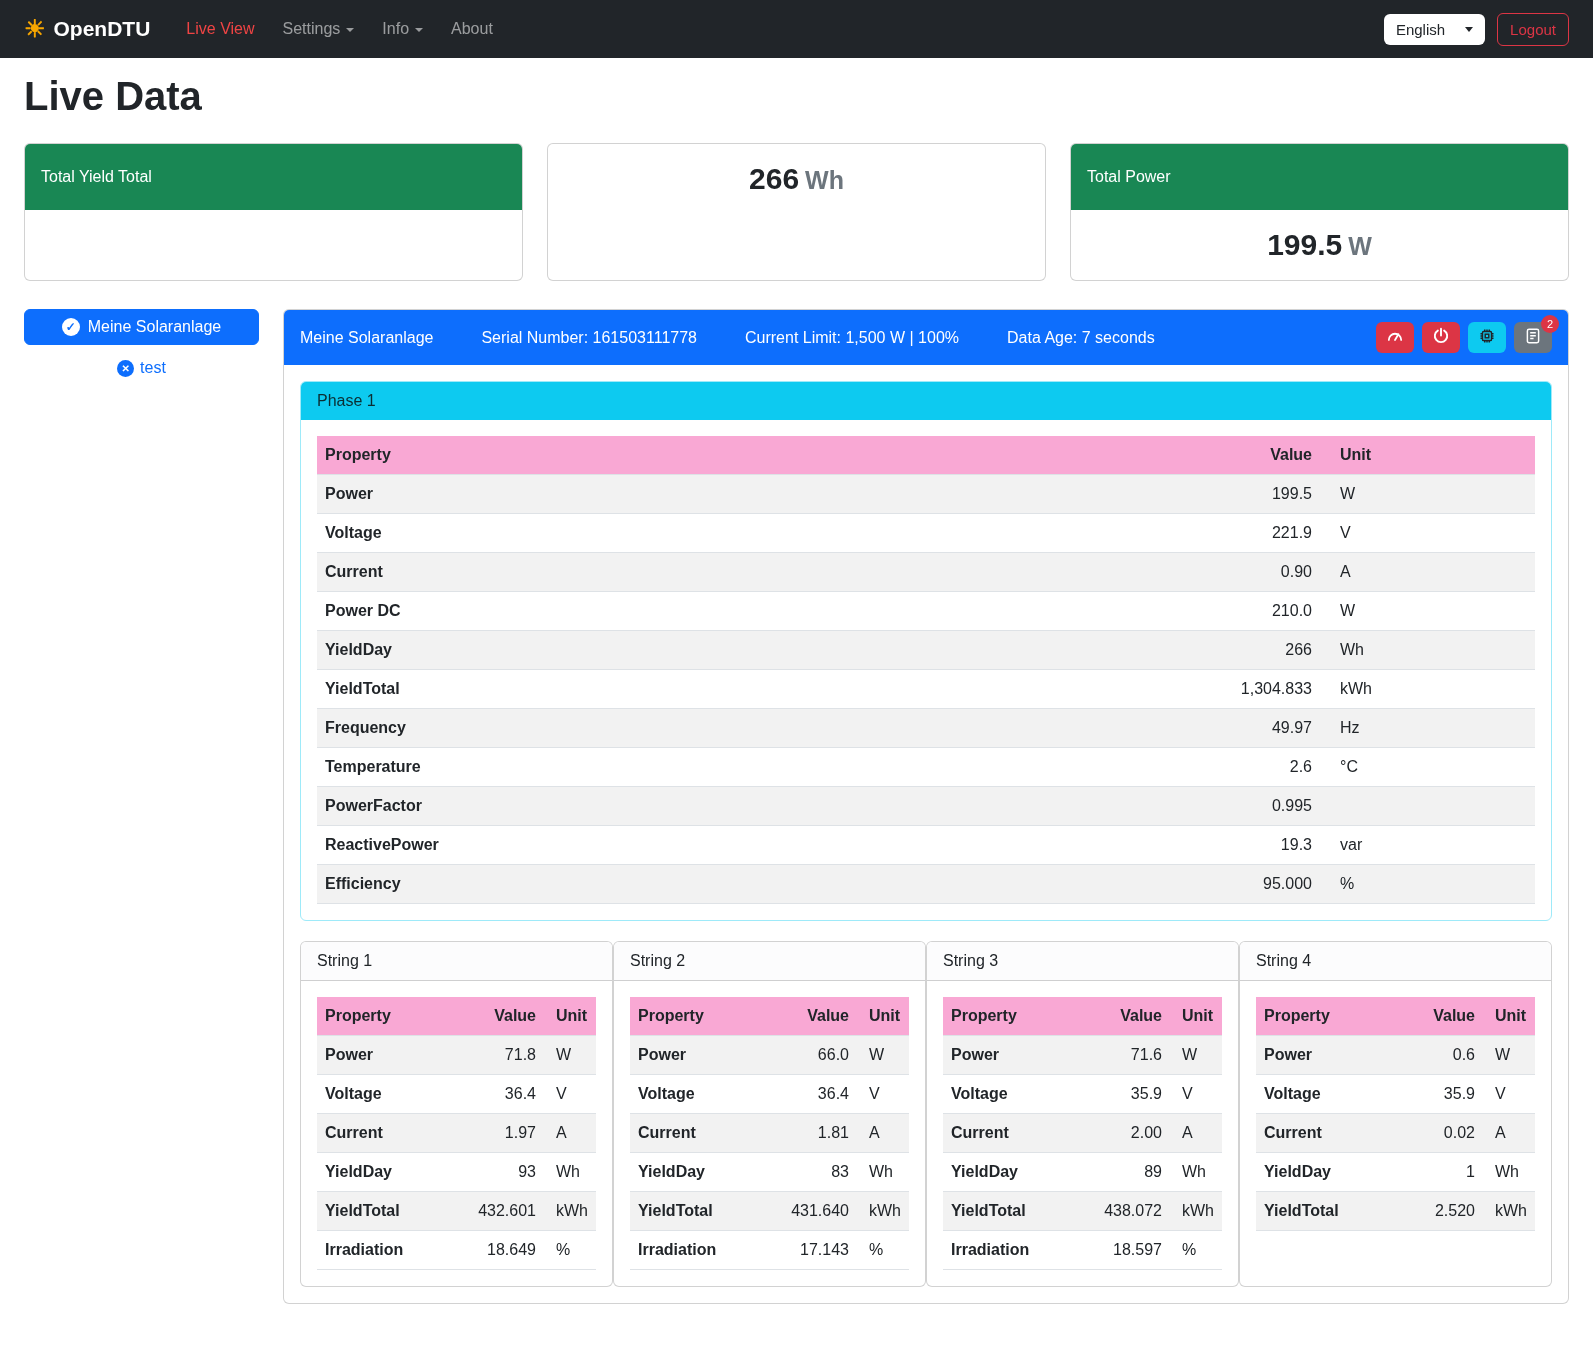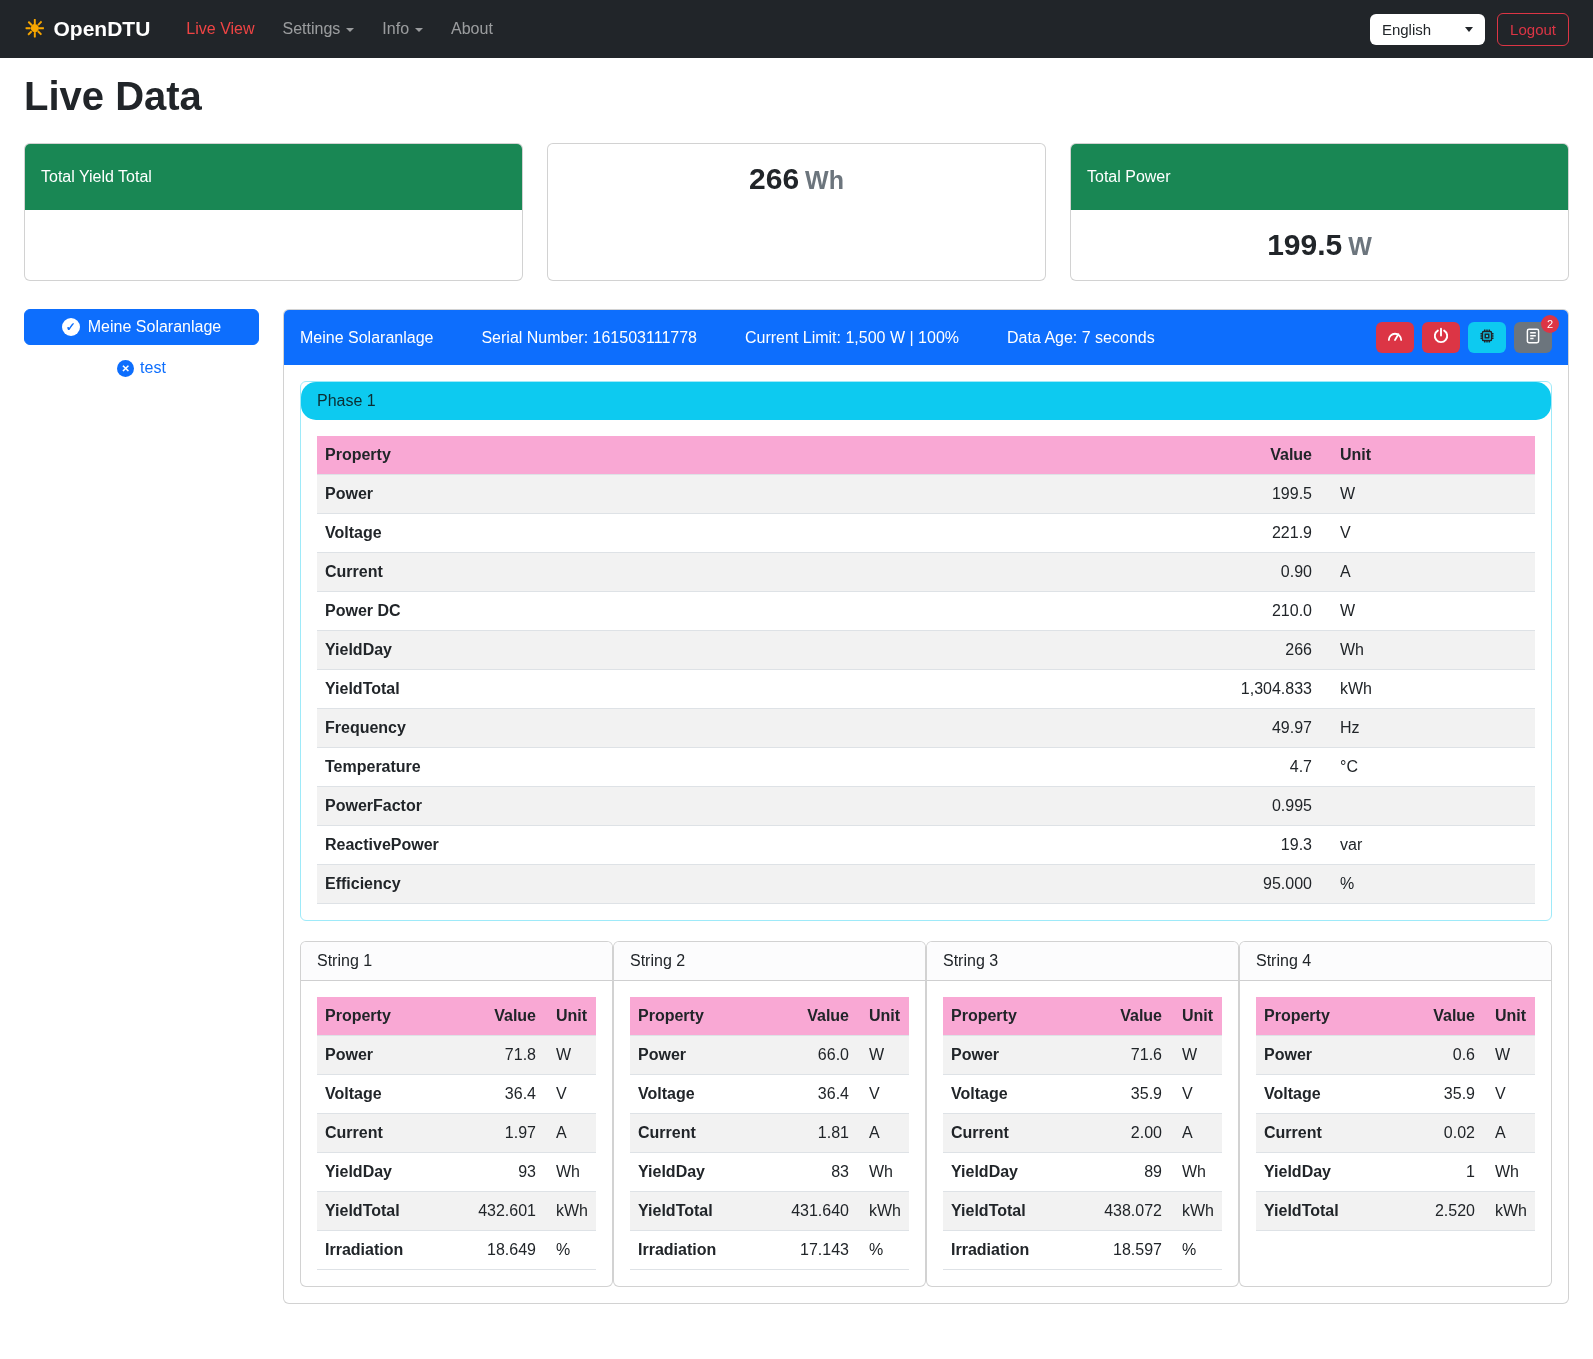--- a/index.html
+++ b/index.html
@@ -49,21 +49,21 @@
     margin-top: 2px;
   }
   .nav-right { display: flex; align-items: center; gap: 12px; }
   .lang-select {
     background: #ffffff;
     color: #212529;
     border-radius: 6px;
     padding: 7px 12px;
     display: flex;
     align-items: center;
-    gap: 34px;
+    gap: 20px;
     cursor: pointer;
     font-size: 15px;
   }
   .select-caret {
     display: inline-block;
     width: 0; height: 0;
     border-left: 4px solid transparent;
     border-right: 4px solid transparent;
     border-top: 5px solid #212529;
   }
@@ -213,21 +213,20 @@
     border-radius: 6px;
     overflow: hidden;
     margin-bottom: 20px;
     background: #fff;
   }
   .phase-card-header {
     background: #0dcaf0;
     color: #0b2e33;
     padding: 10px 16px;
     font-size: 16px;
-    border-radius: 15px;
   }
   .phase-card-body { padding: 16px; }
 
   
   .data-table { width: 100%; border-collapse: collapse; font-size: 16px; }
   .data-table th, .data-table td {
     padding: 10px 8px;
     border-bottom: 1px solid #dee2e6;
     text-align: left;
     vertical-align: middle;
@@ -428,21 +427,21 @@
                   </tr>
 
                   <tr>
                     <td class="col-prop">Frequency</td>
                     <td class="col-value">49.97</td>
                     <td class="col-unit">Hz</td>
                   </tr>
 
                   <tr>
                     <td class="col-prop">Temperature</td>
-                    <td class="col-value">4.7</td>
+                    <td class="col-value">2.6</td>
                     <td class="col-unit">°C</td>
                   </tr>
 
                   <tr>
                     <td class="col-prop">PowerFactor</td>
                     <td class="col-value">0.995</td>
                     <td class="col-unit"></td>
                   </tr>
 
                   <tr>

